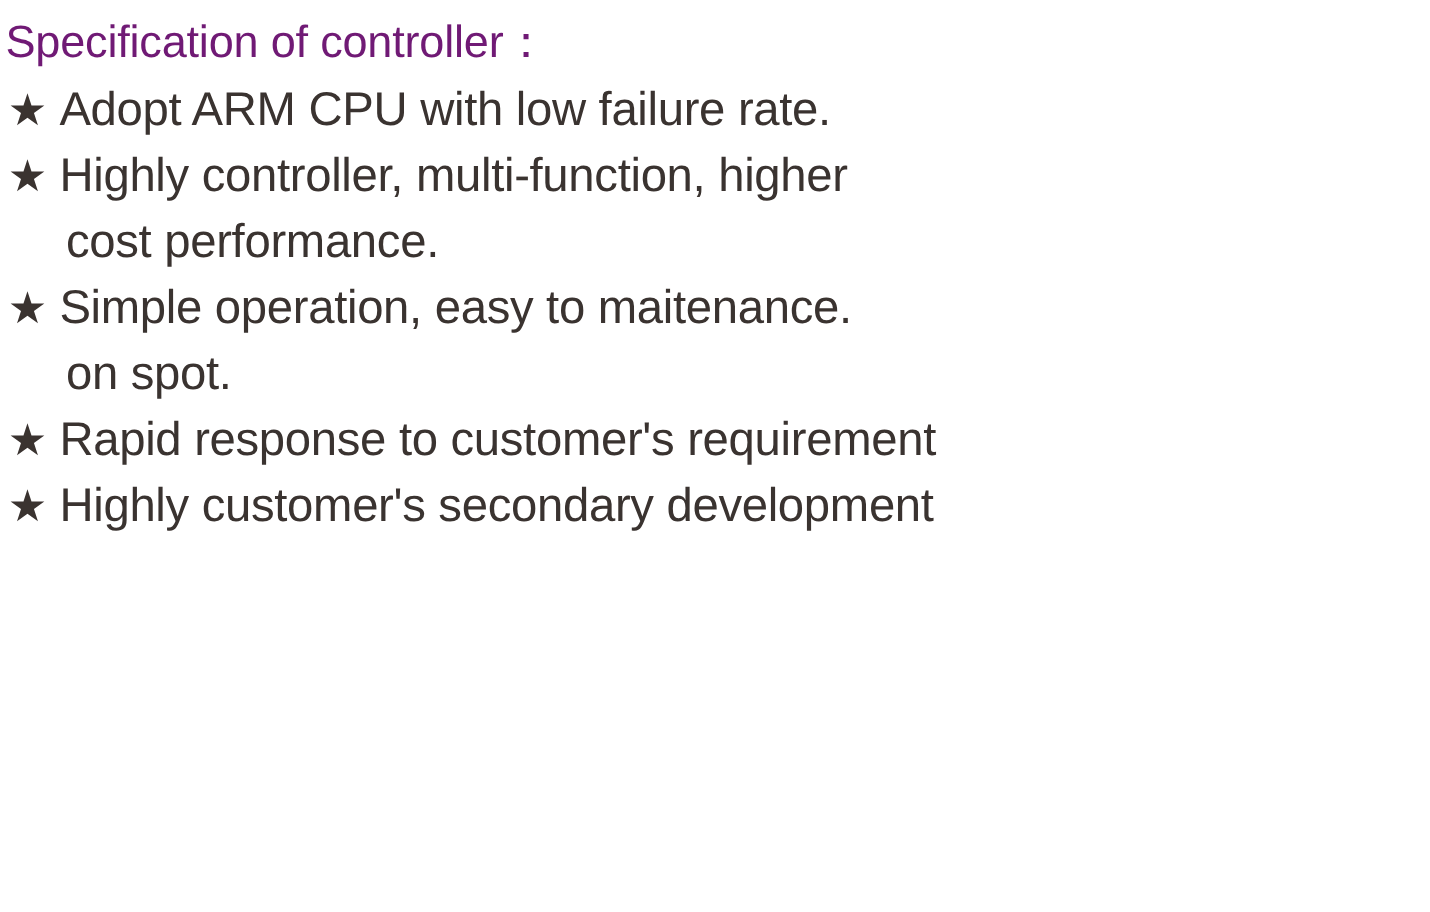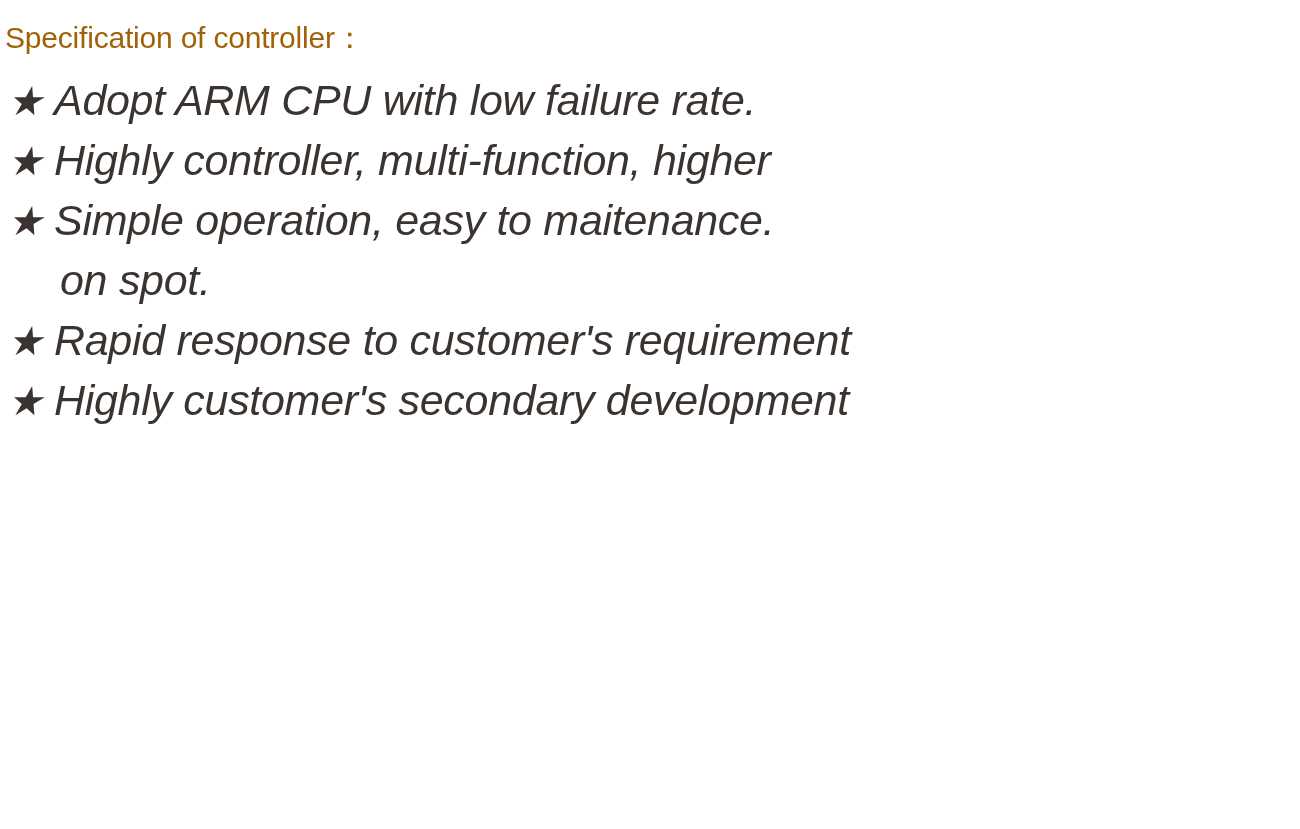--- a/index.html
+++ b/index.html
@@ -22,43 +22,42 @@
     height: 829px;
     background: #ffffff;
     box-sizing: border-box;
     padding: 0;
   }
 
   .spec-title {
     position: absolute;
     left: 5px;
     top: 8px;
-    font-size: 30px;
+    font-size: 41px;
     line-height: 60px;
-    color: #a16207;
+    color: #701a75;
     letter-spacing: -0.2px;
     white-space: nowrap;
   }
 
   .spec-list {
     position: absolute;
     left: 0;
     top: 70px;
     width: 1300px;
     list-style: none;
     margin: 0;
     padding: 0;
   }
 
   .spec-item {
     position: relative;
     margin: 0;
     padding: 0;
     color: #3a3330;
-    font-style: italic;
   }
 
   .spec-line {
     display: block;
     position: relative;
     height: 60px;
     line-height: 60px;
     font-size: 43px;
     color: #3a3330;
     letter-spacing: -0.3px;
@@ -90,20 +89,21 @@
 <div class="spec-sheet">
 
   <div class="spec-title">Specification of controller：</div>
 
   <ul class="spec-list">
       <li class="spec-item">
         <div class="spec-line"><span class="bullet-star">★</span><span class="line-text">Adopt ARM CPU with low failure rate.</span></div>
       </li>
       <li class="spec-item">
         <div class="spec-line"><span class="bullet-star">★</span><span class="line-text">Highly controller, multi-function, higher</span></div>
+        <div class="spec-line continuation"><span class="line-text">cost performance.</span></div>
       </li>
       <li class="spec-item">
         <div class="spec-line"><span class="bullet-star">★</span><span class="line-text">Simple operation, easy to maitenance.</span></div>
       </li>
       <li class="spec-item">
         <div class="spec-line continuation"><span class="line-text">on spot.</span></div>
         <div class="spec-line"><span class="bullet-star">★</span><span class="line-text">Rapid response to customer's requirement</span></div>
       </li>
       <li class="spec-item">
         <div class="spec-line"><span class="bullet-star">★</span><span class="line-text">Highly customer's secondary development</span></div>

